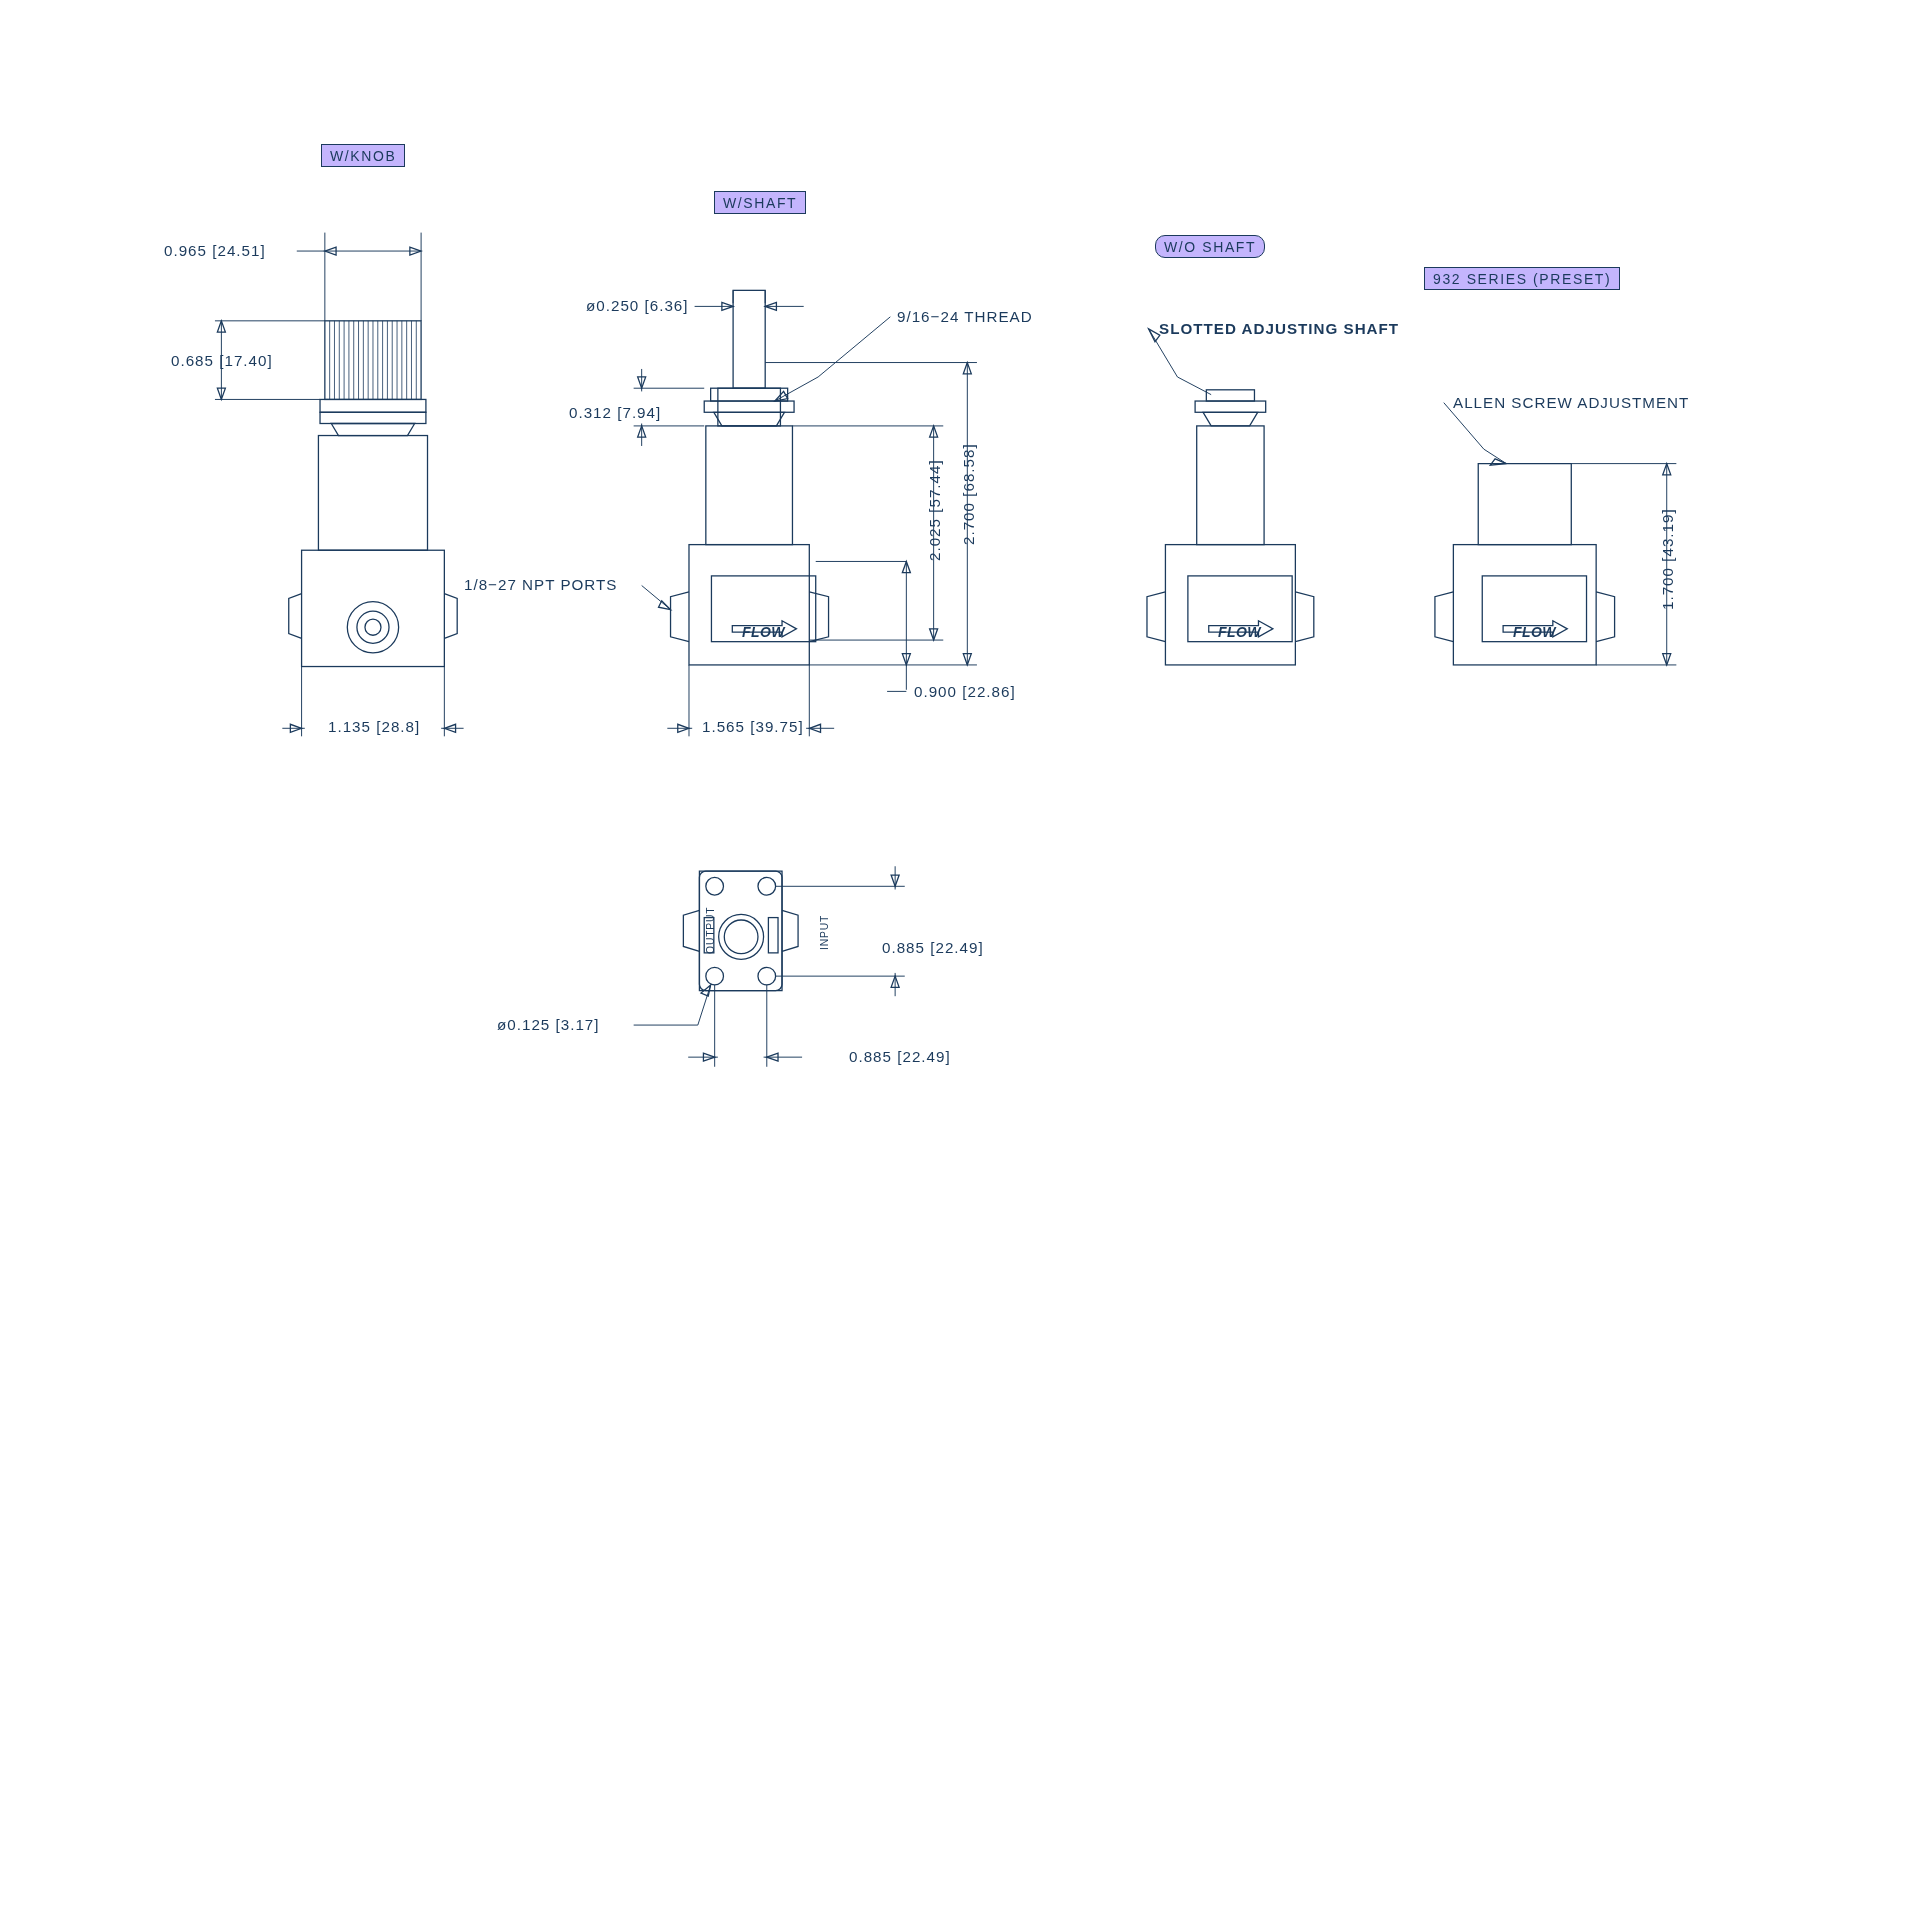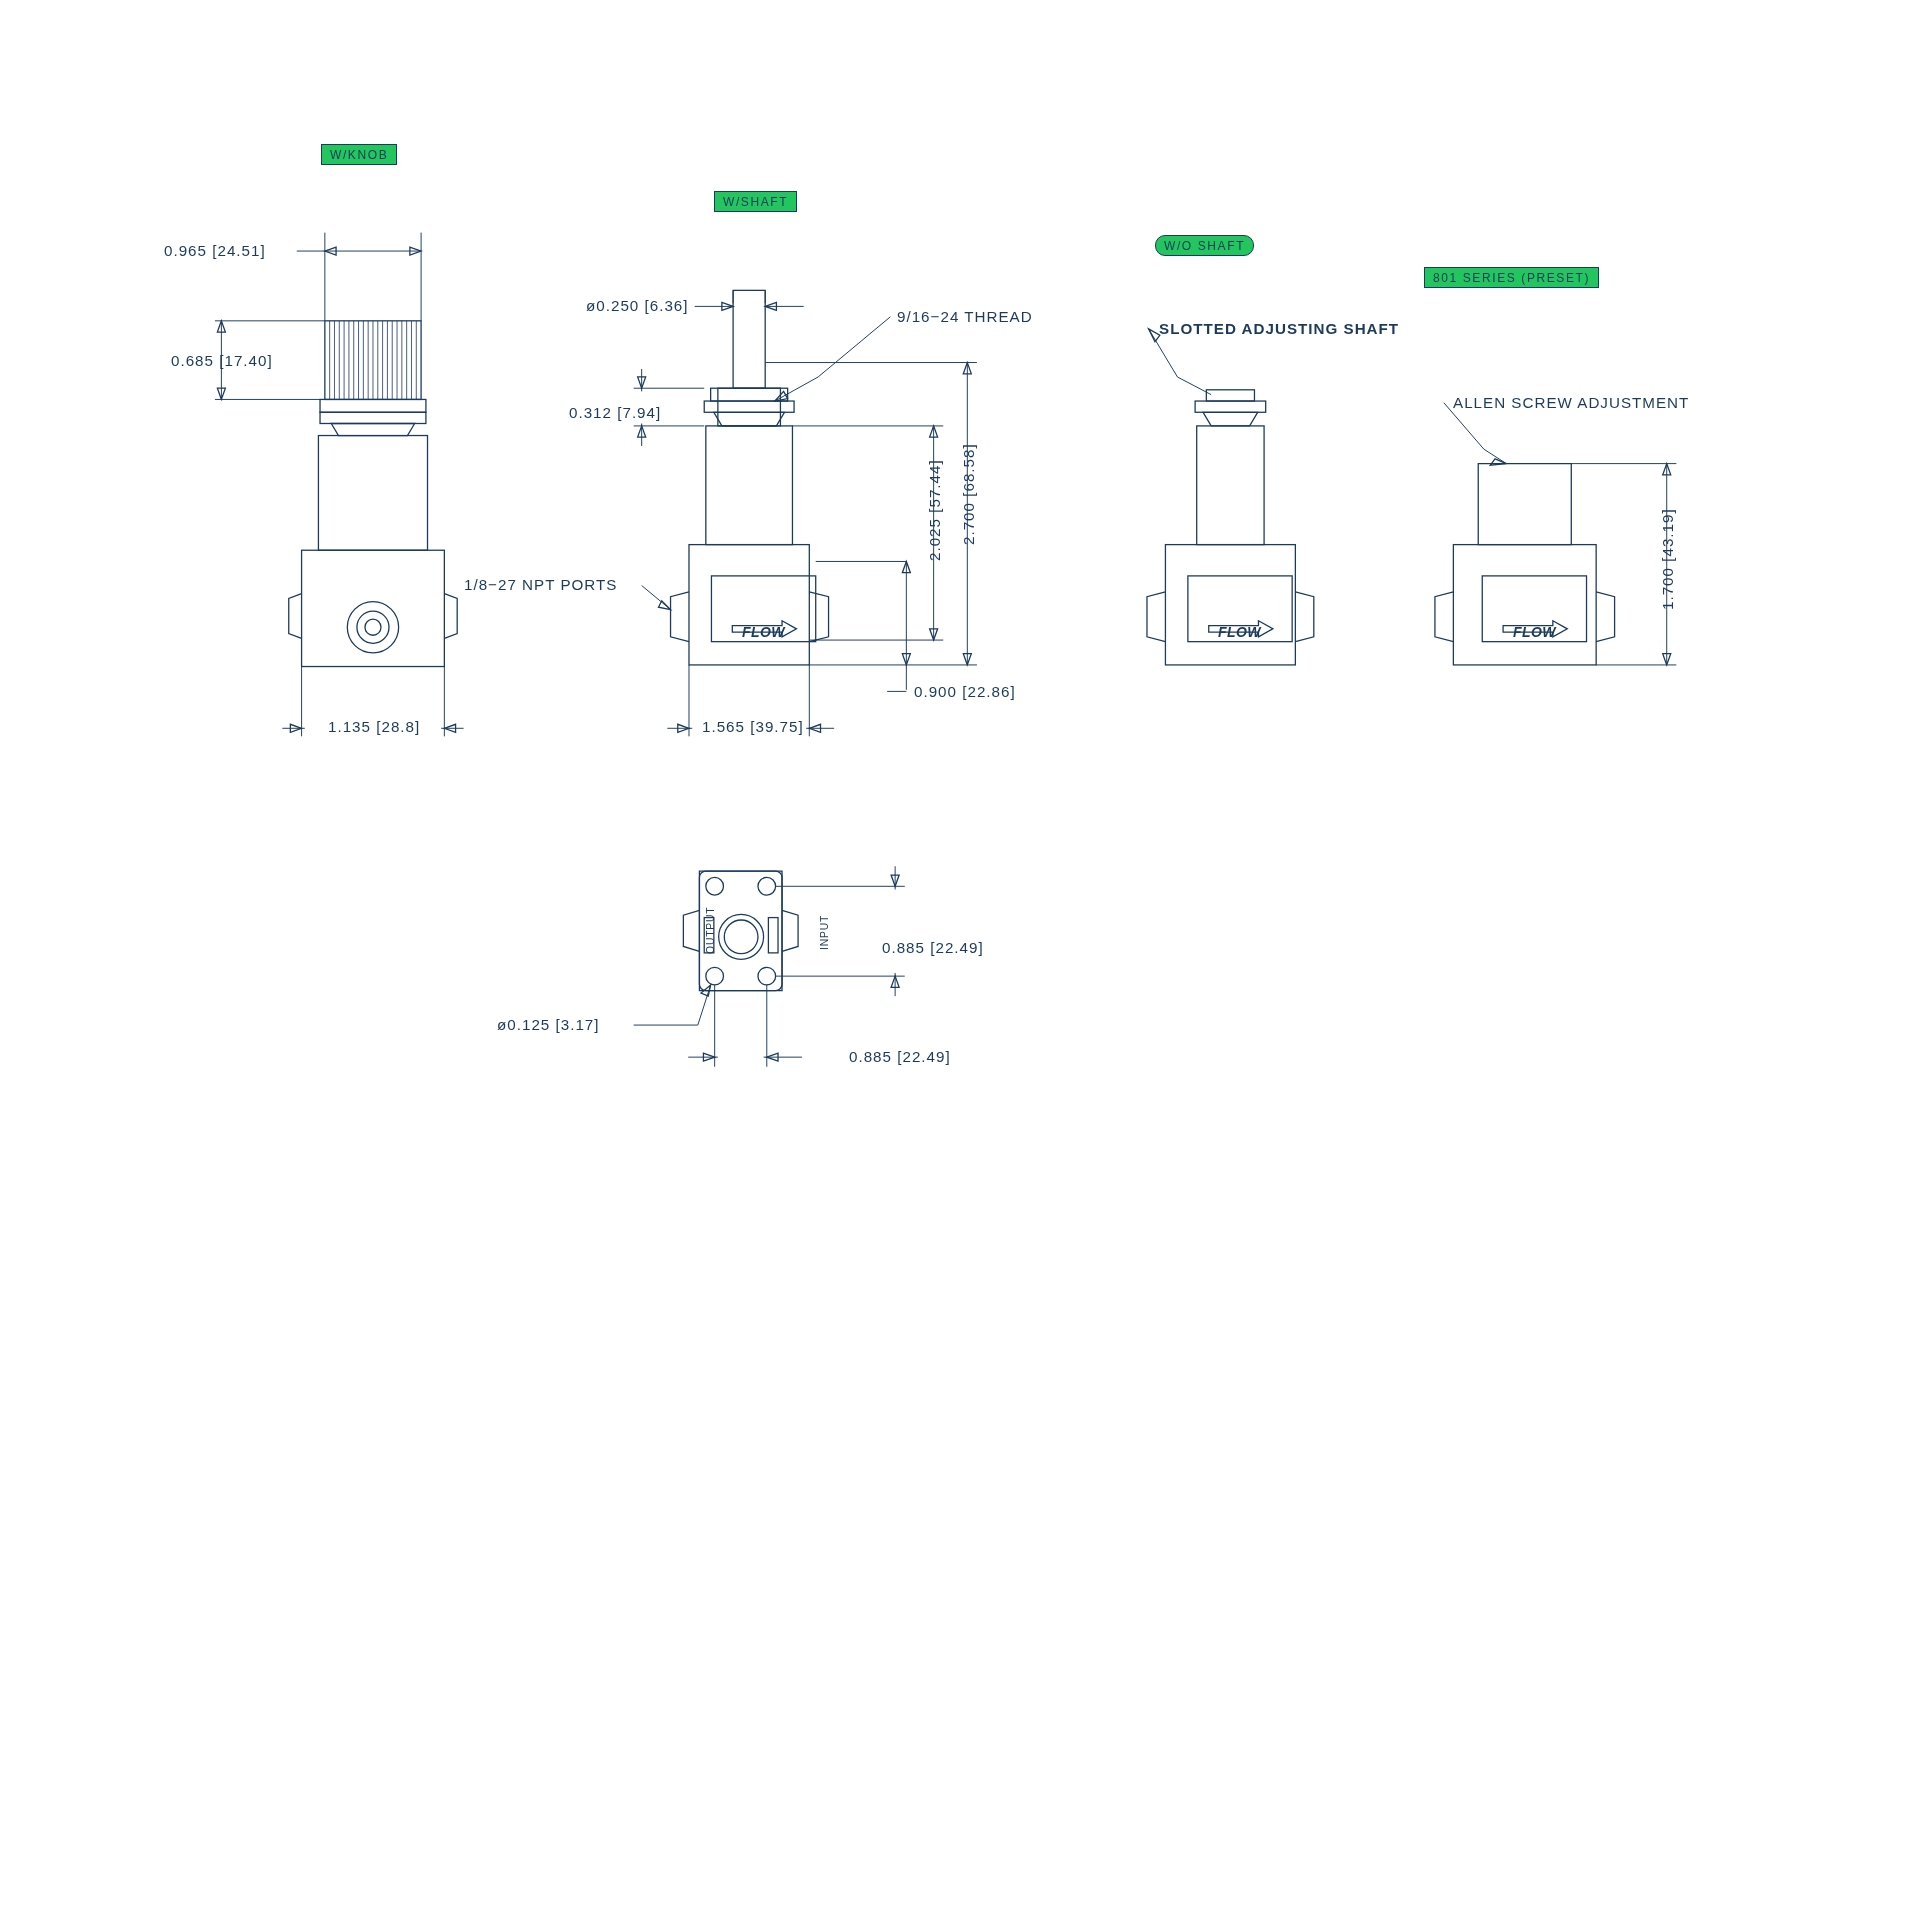--- a/index.html
+++ b/index.html
@@ -18,24 +18,24 @@
   #sheet {
     position: absolute;
     left: 0; top: 0;
     width: 1925px;
     height: 1925px;
   }
   .label-box {
     position: absolute;
     border: 1.2px solid #1b3a5c;
     color: #1b3a5c;
-    font-size: 12px;
+    font-size: 14px;
     letter-spacing: 1.6px;
     padding: 4px 8px 3.2px 8px;
-    background: #22c55e;
+    background: #c4b5fd;
     white-space: nowrap;
     line-height: 1;
   }
   .dim-text {
     position: absolute;
     color: #1b3a5c;
     font-size: 15.2px;
     letter-spacing: 1px;
     white-space: nowrap;
     line-height: 1;
@@ -303,21 +303,21 @@
       <path class="ln" d="M886 1228 L874 1238 L883 1242 Z" fill="#1b3a5c"></path>
     </g>
   </svg>
 
   <div class="label-box" style="left:321px; top:144px;">W/KNOB</div>
 
   <div class="label-box" style="left:714px; top:191px;">W/SHAFT</div>
 
   <div class="label-box" style="left:1155px; top:235px;border-radius:10px;">W/O SHAFT</div>
 
-  <div class="label-box" style="left:1424px; top:267px;">801 SERIES (PRESET)</div>
+  <div class="label-box" style="left:1424px; top:267px;">932 SERIES (PRESET)</div>
 
   <div class="dim-text" style="left:164px; top:243px;">0.965  [24.51]</div>
   <div class="dim-text" style="left:171px; top:353px;">0.685  [17.40]</div>
   <div class="dim-text" style="left:328px; top:719px;">1.135  [28.8]</div>
 
   <div class="dim-text" style="left:586px; top:298px;">ø0.250  [6.36]</div>
   <div class="dim-text" style="left:569px; top:405px;">0.312  [7.94]</div>
   <div class="dim-text vert" style="left:961px; top:545px;">2.700  [68.58]</div>
   <div class="dim-text vert" style="left:927px; top:561px;">2.025  [57.44]</div>
   <div class="dim-text" style="left:914px; top:684px;">0.900  [22.86]</div>

